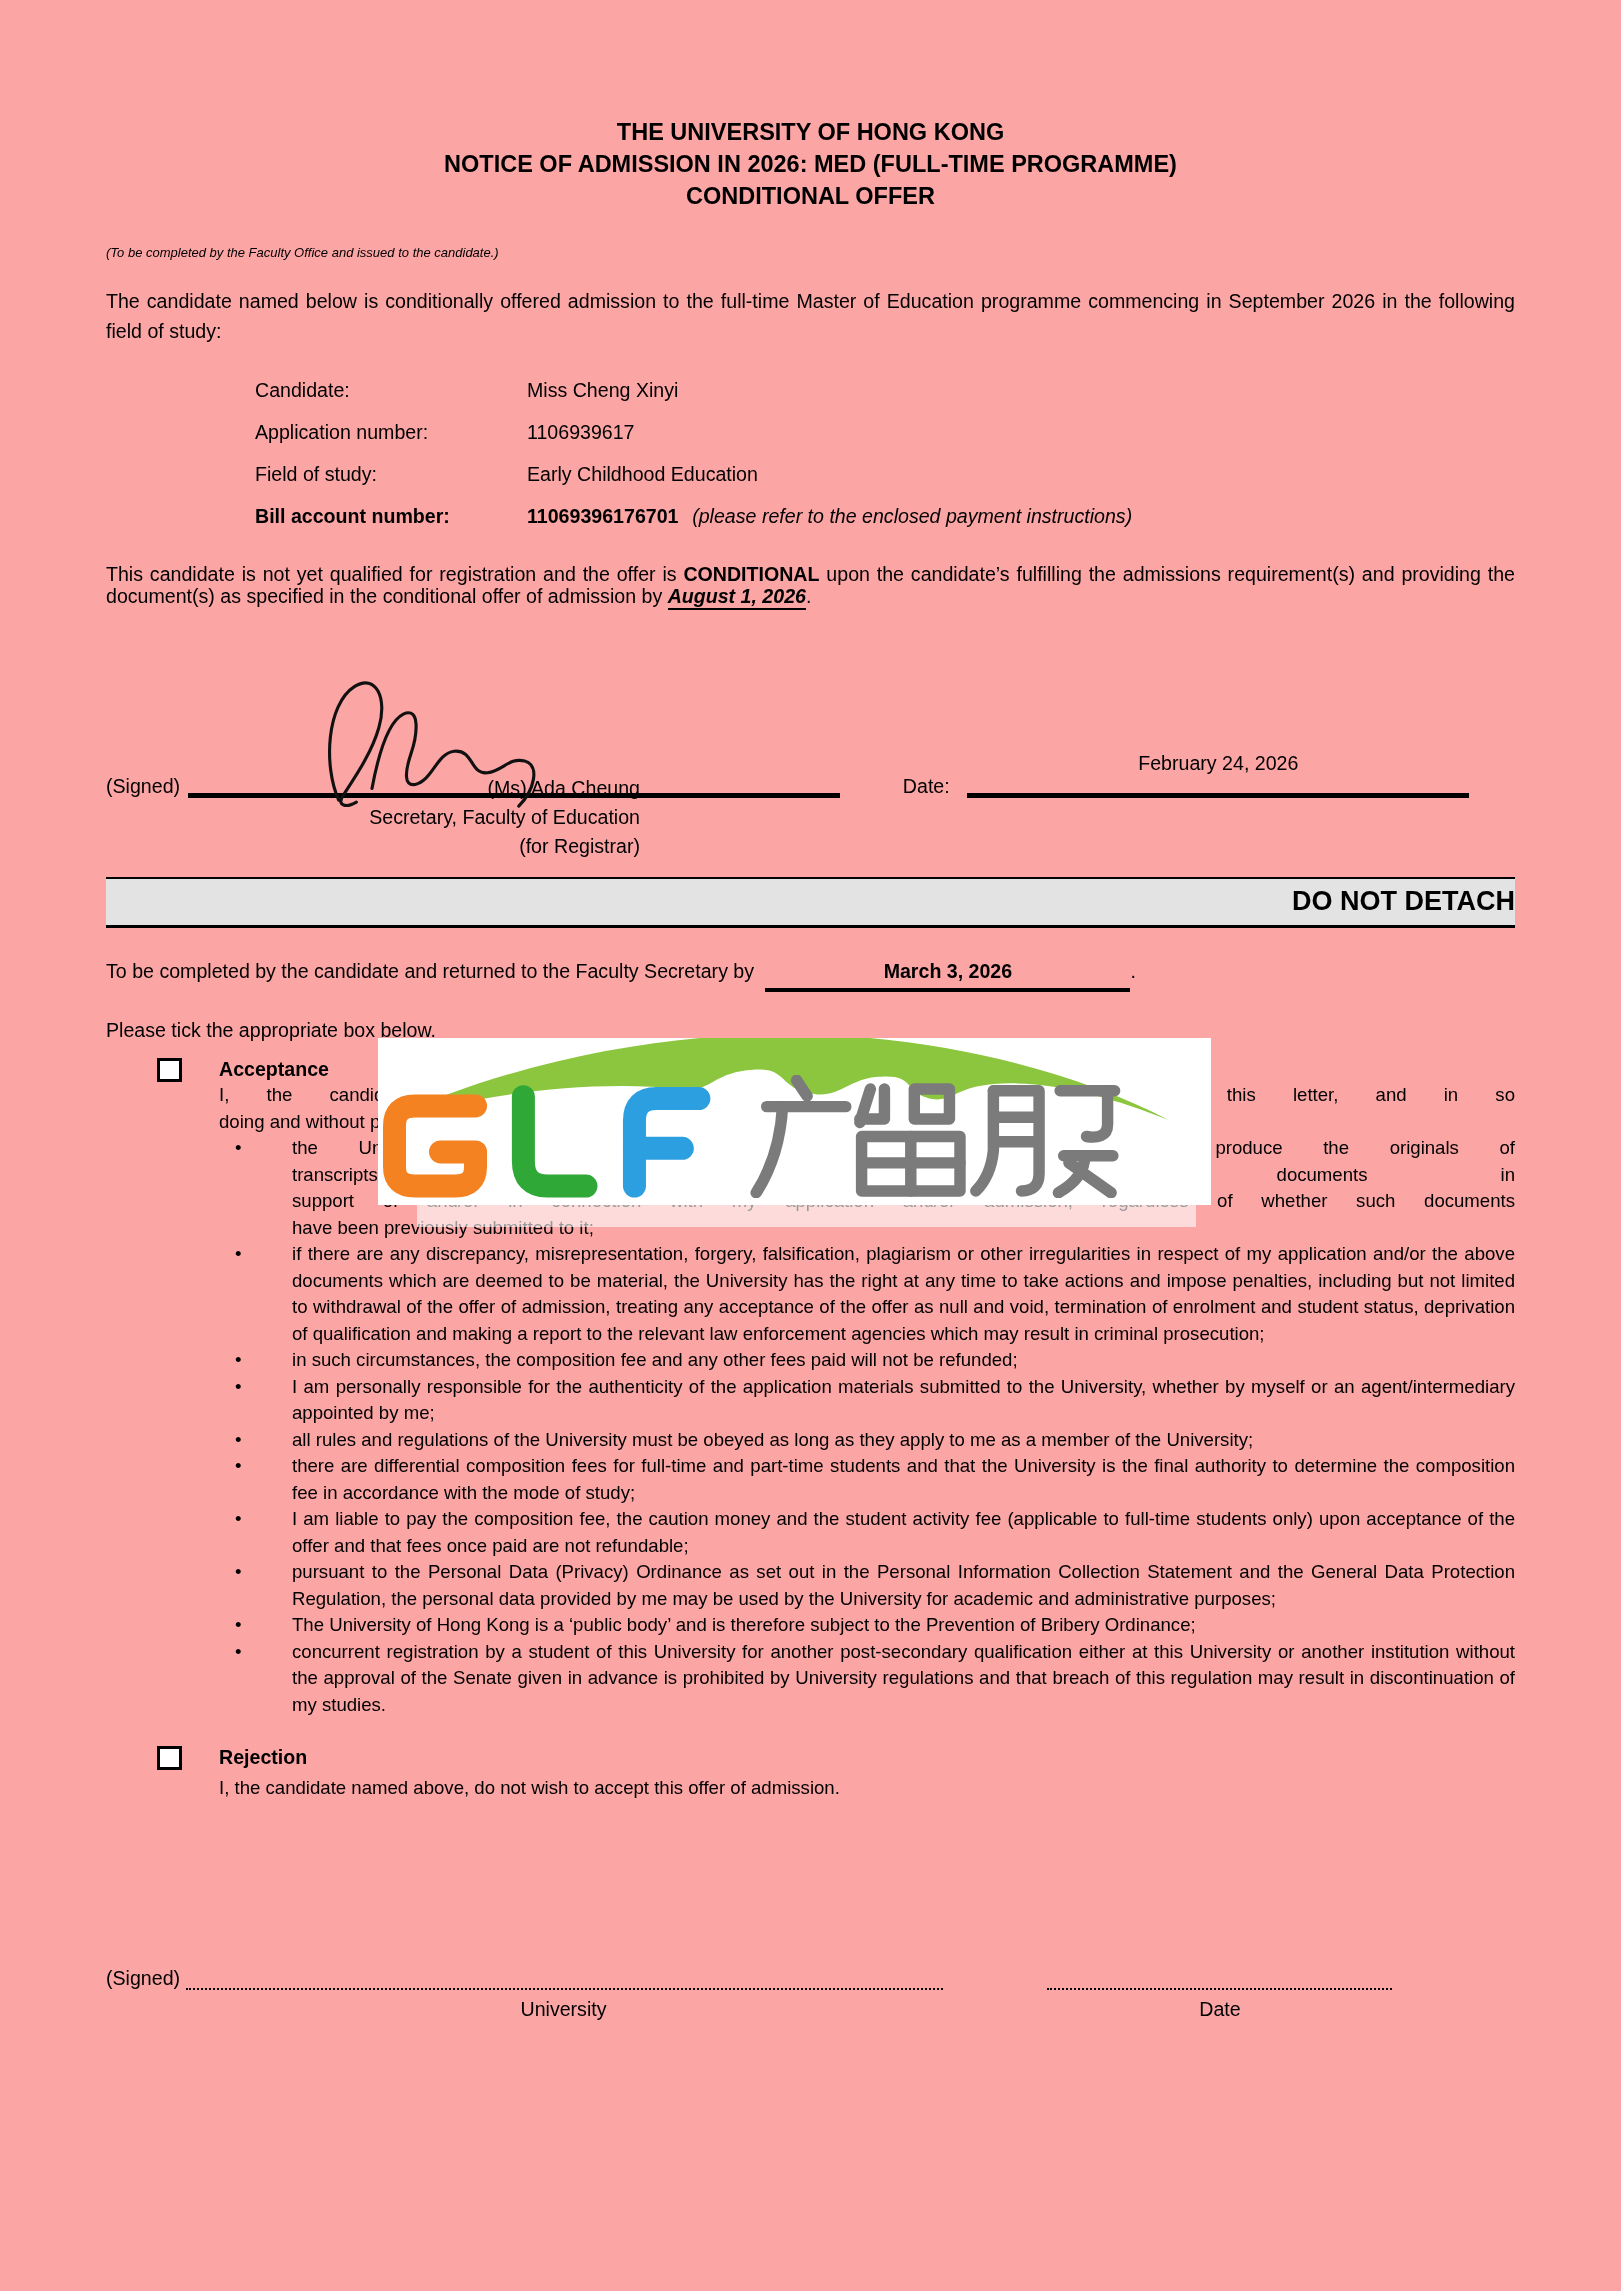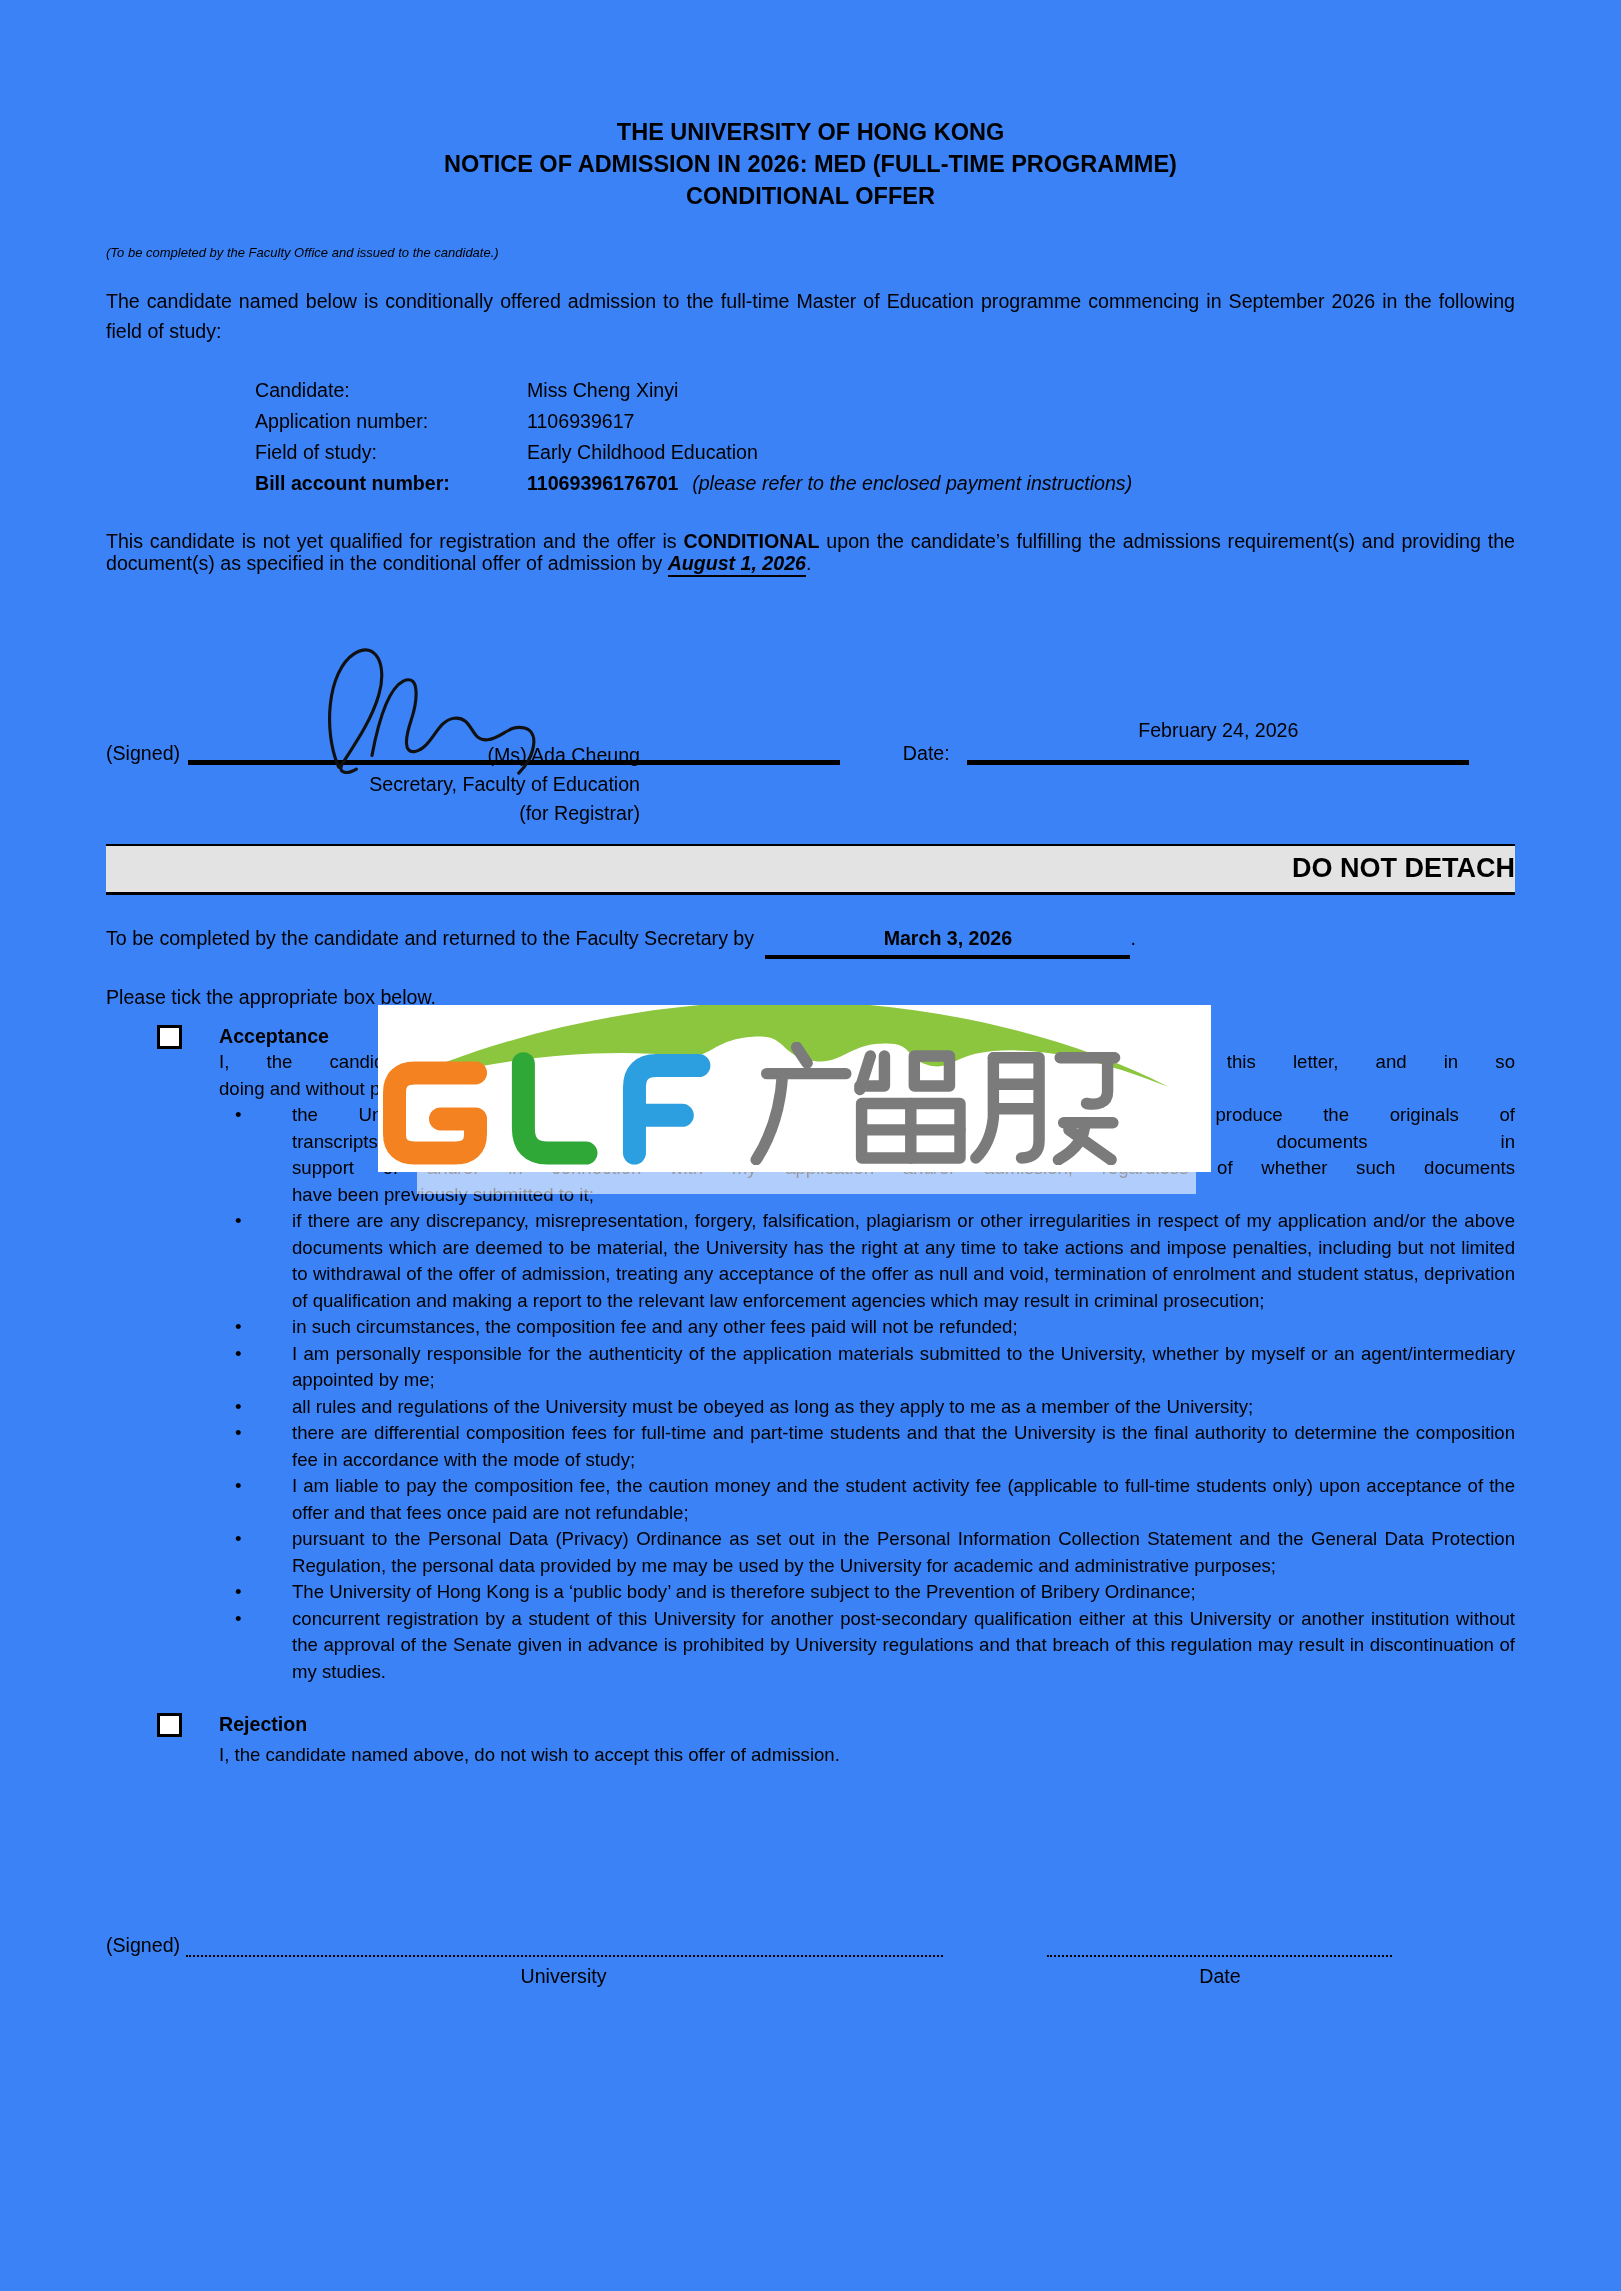--- a/index.html
+++ b/index.html
@@ -1,27 +1,27 @@
 <!DOCTYPE html>
 <html><head>
 <meta charset="utf-8">
 <style>
   * { box-sizing: border-box; }
   html,body { margin:0; padding:0; background:#ffffff; }
   .page {
-    width:1621px; height:2292px; position:relative; background:#3b82f6; color:#000;
+    width:1621px; height:2292px; position:relative; background:#fca5a5; color:#000;
     font-family:"Liberation Sans","DejaVu Sans",sans-serif; font-size:19.6px;
     padding:116px 106px 0 106px; overflow:hidden;
   }
   .title-block { text-align:center; font-weight:bold; font-size:23.5px; line-height:32px; }
   .office-note { margin-top:33px; font-style:italic; font-size:13px; }
   .intro-para { margin-top:25.5px; text-align:justify; line-height:30px; }
 
   .details { margin-top:29px; }
-  .detail-row { display:flex; line-height:31px; }
+  .detail-row { display:flex; line-height:31px;margin-top:11px; }
   .detail-label { margin-left:149px; width:272px; flex:none; }
   .detail-note { font-style:italic; margin-left:13.7px; }
   .bold-row .detail-label, .bold-row .detail-value { font-weight:bold; }
 
   .conditional-para { margin-top:31px; text-align:justify; line-height:22px; }
   .cond-deadline { font-weight:bold; font-style:italic; border-bottom:2.9px solid #000; padding-bottom:1px; }
 
   .sig-section { position:relative; height:247px; }
   .sig-row { position:absolute; left:0; right:0; top:145px; display:flex; align-items:flex-end; }
   .sig-line { flex:none; width:652px; margin-left:7.8px; border-bottom:5.9px solid #000; position:relative; height:9.8px; }

